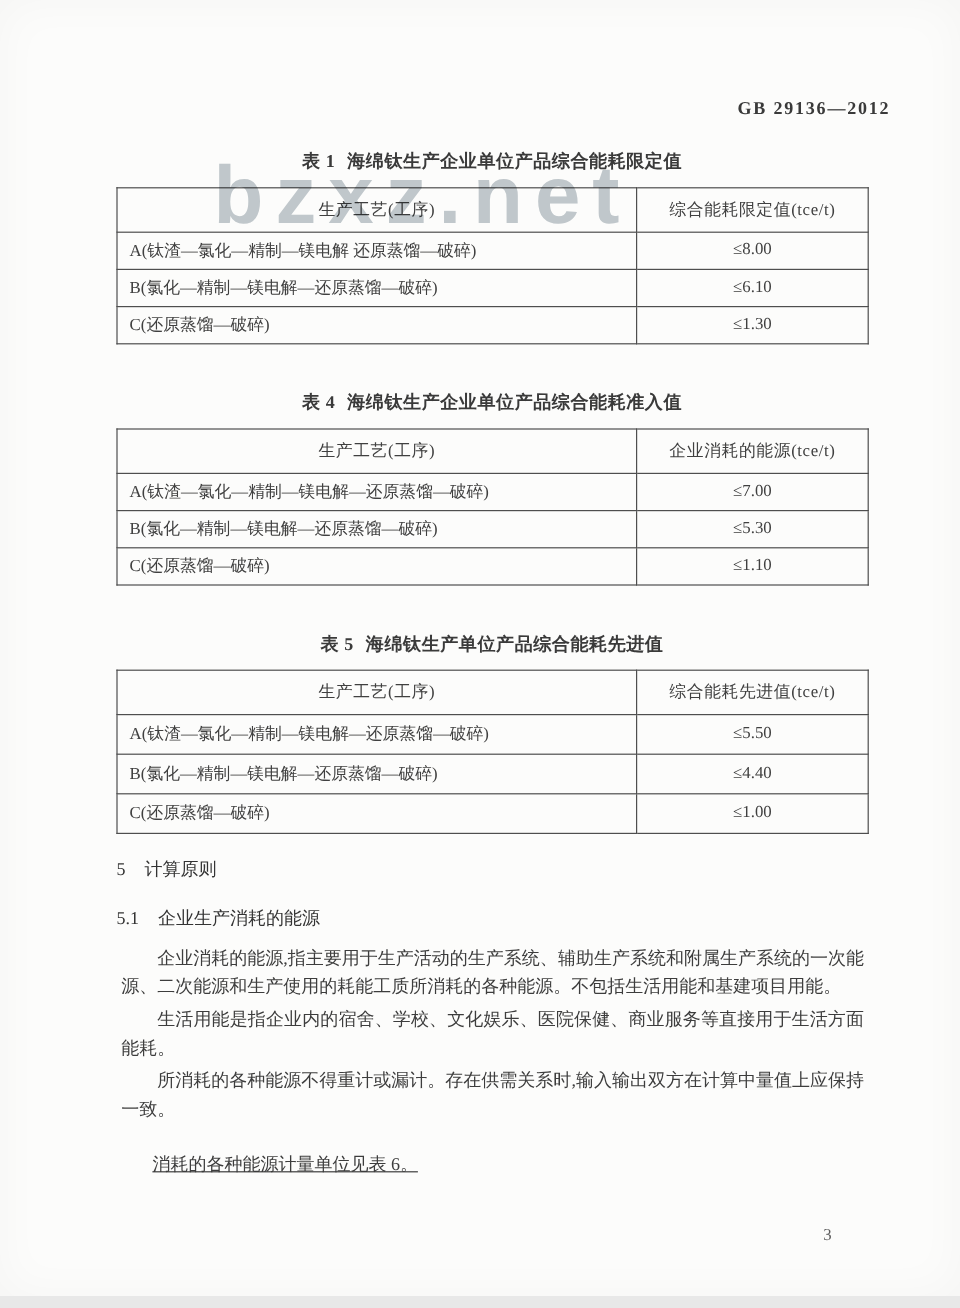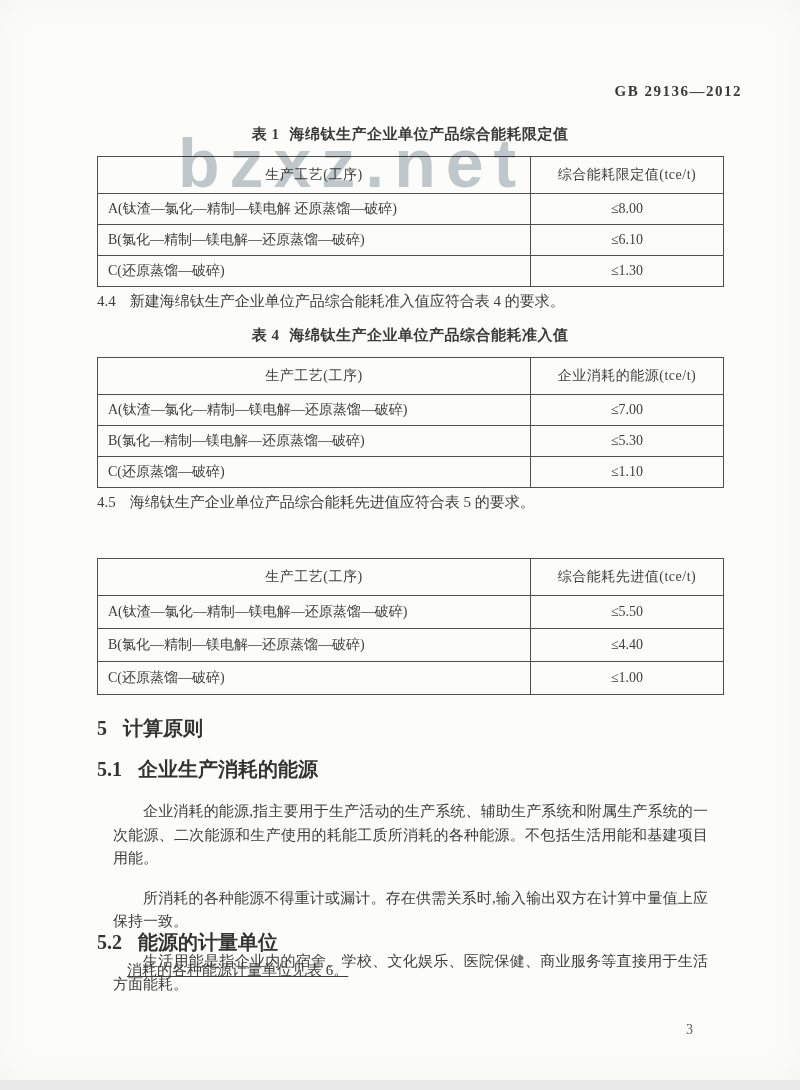--- a/index.html
+++ b/index.html
@@ -85,36 +85,36 @@
     left: 97px;
     width: 626px;
     font-size: 15px;
     color: #3d3d3d;
   }
   .clause .clause-num { margin-right: 14px; }
 
   .section-heading {
     left: 97px;
     width: 626px;
-    font-size: 20px;
-    font-weight: bold;
+    font-size: 15px;
+    font-weight: normal;
     color: #333;
   }
   .section-heading .sec-num { margin-right: 16px; }
 
   .body-text {
     left: 97px;
     width: 627px;
     font-size: 15px;
     line-height: 23.5px;
     text-align: justify;
     color: #3d3d3d;
   }
   .body-text p {
-    margin: 16px;
+    margin: 4px;
     text-indent: 2em;
   }
 
   .see-table {
     left: 97px;
     width: 626px;
     font-size: 15px;
     text-indent: 2em;
     color: #3d3d3d;
     text-decoration: underline;
@@ -159,23 +159,20 @@
         <td class="process-cell">B(氯化—精制—镁电解—还原蒸馏—破碎)</td>
         <td class="value-cell">≤6.10</td>
       </tr>
       <tr>
         <td class="process-cell">C(还原蒸馏—破碎)</td>
         <td class="value-cell">≤1.30</td>
       </tr>
     </tbody>
   </table>
 
-  <div class="abs clause" style="top:292px">
-    <span class="clause-num">4.4</span><span>新建海绵钛生产企业单位产品综合能耗准入值应符合表 4 的要求。</span>
-  </div>
 
   <div class="abs caption" style="top:326px">
     <span class="cap-num">表 4</span><span>海绵钛生产企业单位产品综合能耗准入值</span>
   </div>
   <table class="abs std-table" style="top:357px">
     <colgroup>
         <col class="c1">
         <col class="c2">
       </colgroup>
     <thead>
@@ -193,24 +190,24 @@
         <td class="process-cell">B(氯化—精制—镁电解—还原蒸馏—破碎)</td>
         <td class="value-cell">≤5.30</td>
       </tr>
       <tr>
         <td class="process-cell">C(还原蒸馏—破碎)</td>
         <td class="value-cell">≤1.10</td>
       </tr>
     </tbody>
   </table>
 
-  <div class="abs clause" style="top:493px">
-    <span class="clause-num">4.5</span><span>海绵钛生产企业单位产品综合能耗先进值应符合表 5 的要求。</span>
-  </div>
-
+
+  <div class="abs caption" style="top:528px">
+    <span class="cap-num">表 5</span><span>海绵钛生产单位产品综合能耗先进值</span>
+  </div>
   <table class="abs std-table" style="top:558px">
     <colgroup>
         <col class="c1">
         <col class="c2">
       </colgroup>
     <thead>
       <tr>
         <th>生产工艺(工序)</th>
         <th>综合能耗先进值(tce/t)</th>
       </tr>
@@ -234,25 +231,22 @@
   <div class="abs section-heading" style="top:715px">
     <span class="sec-num">5</span><span>计算原则</span>
   </div>
 
   <div class="abs section-heading" style="top:756px">
     <span class="sec-num">5.1</span><span>企业生产消耗的能源</span>
   </div>
 
   <div class="abs body-text" style="top:784px">
     <p>企业消耗的能源,指主要用于生产活动的生产系统、辅助生产系统和附属生产系统的一次能源、二次能源和生产使用的耗能工质所消耗的各种能源。不包括生活用能和基建项目用能。</p>
+    <p>生活用能是指企业内的宿舍、学校、文化娱乐、医院保健、商业服务等直接用于生活方面能耗。</p>
     <p>所消耗的各种能源不得重计或漏计。存在供需关系时,输入输出双方在计算中量值上应保持一致。</p>
-    <p>生活用能是指企业内的宿舍、学校、文化娱乐、医院保健、商业服务等直接用于生活方面能耗。</p>
-  </div>
-
-  <div class="abs section-heading" style="top:929px">
-    <span class="sec-num">5.2</span><span>能源的计量单位</span>
-  </div>
+  </div>
+
 
   <div class="abs see-table" style="top:961px">消耗的各种能源计量单位见表 6。</div>
 
   <div class="abs page-number">3</div>
 
 </div>
 
 </body></html>

